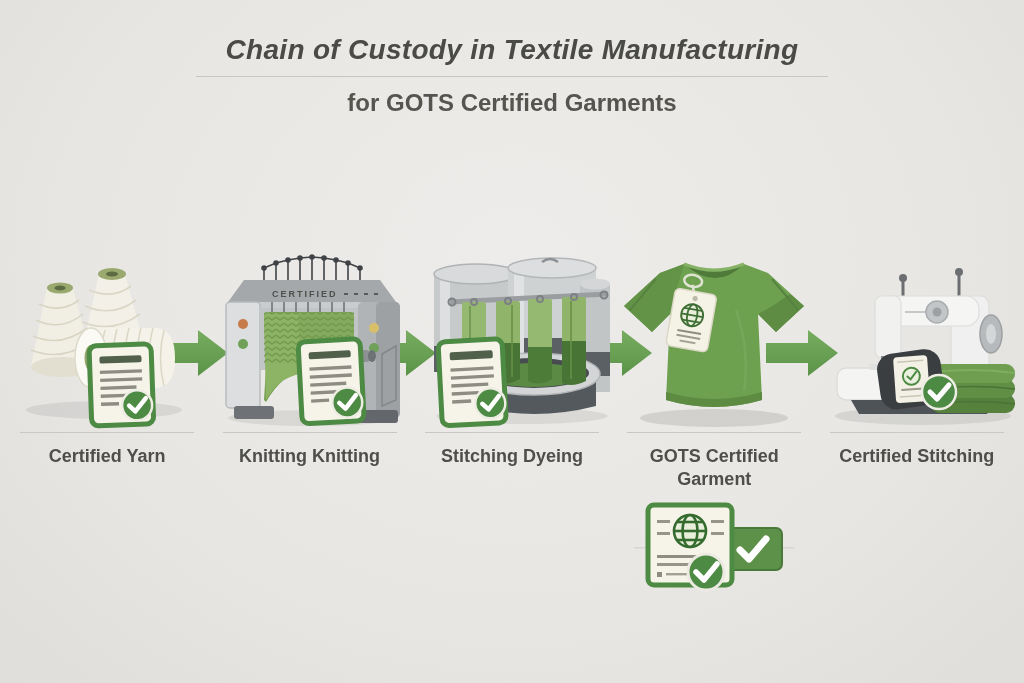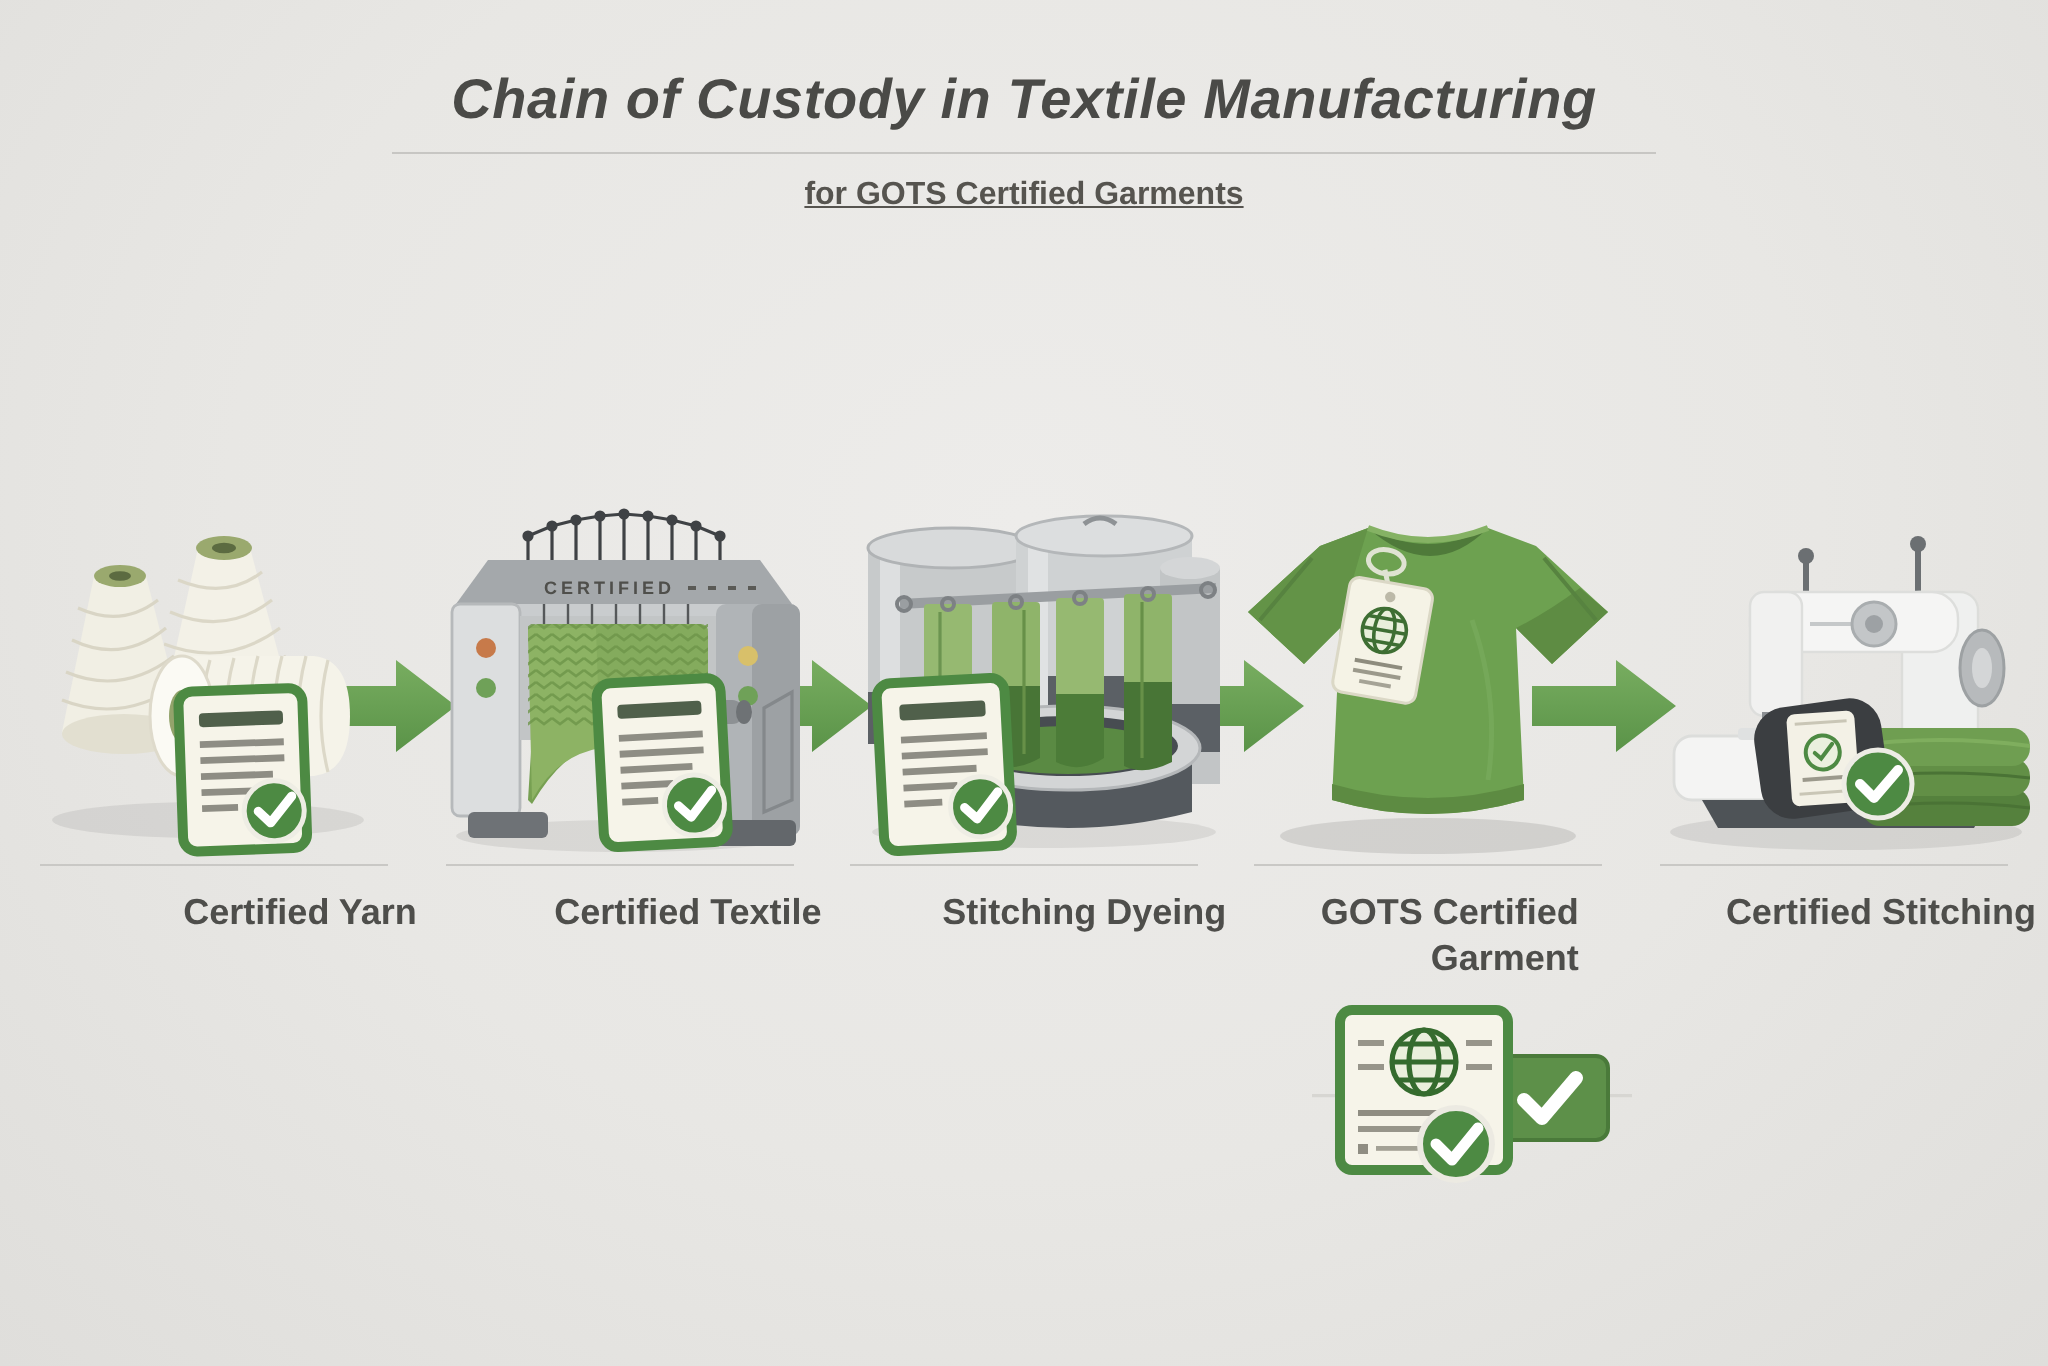--- a/index.html
+++ b/index.html
@@ -9,26 +9,26 @@
     position:relative; width:1024px; height:683px; overflow:hidden;
     background: radial-gradient(ellipse at 50% 38%, #edecea 0%, #e8e7e4 55%, #dfdedb 100%);
   }
   .header { position:absolute; top:34px; left:0; width:100%; text-align:center; }
   .page-title {
     font-size:28px; font-weight:700; color:#4a4a47; letter-spacing:0.3px;font-style:italic;
   }
   .title-divider {
     width:632px; height:1px; background:#c7c6c3; margin:10px auto 12px auto;
   }
-  .page-subtitle { font-size:16px; font-weight:700; color:#56544f;text-decoration:underline; }
+  .page-subtitle { font-size:24px; font-weight:700; color:#56544f; }
 
   .stages { position:absolute; top:250px; left:6px; width:1012px; display:flex; z-index:2; }
   .stage { width:20%; display:flex; flex-direction:column; align-items:center; }
   .stage-art { height:180px; display:flex; align-items:flex-end; justify-content:center; }
-  .stage-caption { width:100%; text-align:right; margin-top:2px; }
+  .stage-caption { width:100%; text-align:center; margin-top:2px; }
   .caption-divider { width:86%; height:1px; background:#c9c8c5; margin:0 auto 12px auto; }
   .stage-label { font-size:18px; font-weight:700; color:#4e4e4b; line-height:1.25; }
   .stage-label.narrow { max-width:150px; margin:0 auto; }
   .final-cert-wrap { margin-top:10px; }
 
   .flow-arrow { position:absolute; top:327px; z-index:1; }
   .a1 { left:156px; } .a2 { left:364px; } .a3 { left:580px; } .a4 { left:766px; }
 
   .defs-holder { position:absolute; width:0; height:0; overflow:hidden; }
 </style>
@@ -195,21 +195,21 @@
             <rect x="10" y="58" width="18" height="3.4" fill="#8e8d84"></rect>
             <g>
               <circle cx="46" cy="63" r="15" fill="#4d8a43" stroke="#eeede4" stroke-width="2.5"></circle>
               <path d="M38,63 L44,69 L55,56" fill="none" stroke="#ffffff" stroke-width="4.5" stroke-linecap="round" stroke-linejoin="round"></path>
             </g>
           </g>
         </svg>
       </div>
       <div class="stage-caption">
         <div class="caption-divider"></div>
-        <div class="stage-label">Certified Textile</div>
+        <div class="stage-label">Knitting Knitting</div>
       </div>
     </div>
 
     <div class="stage">
       <div class="stage-art">
         <svg width="196" height="180" viewBox="0 0 196 180">
           <ellipse cx="108" cy="166" rx="86" ry="8" fill="rgba(0,0,0,0.07)"></ellipse>
 
           <g>
             <rect x="20" y="24" width="84" height="96" fill="#c7cacb"></rect>

